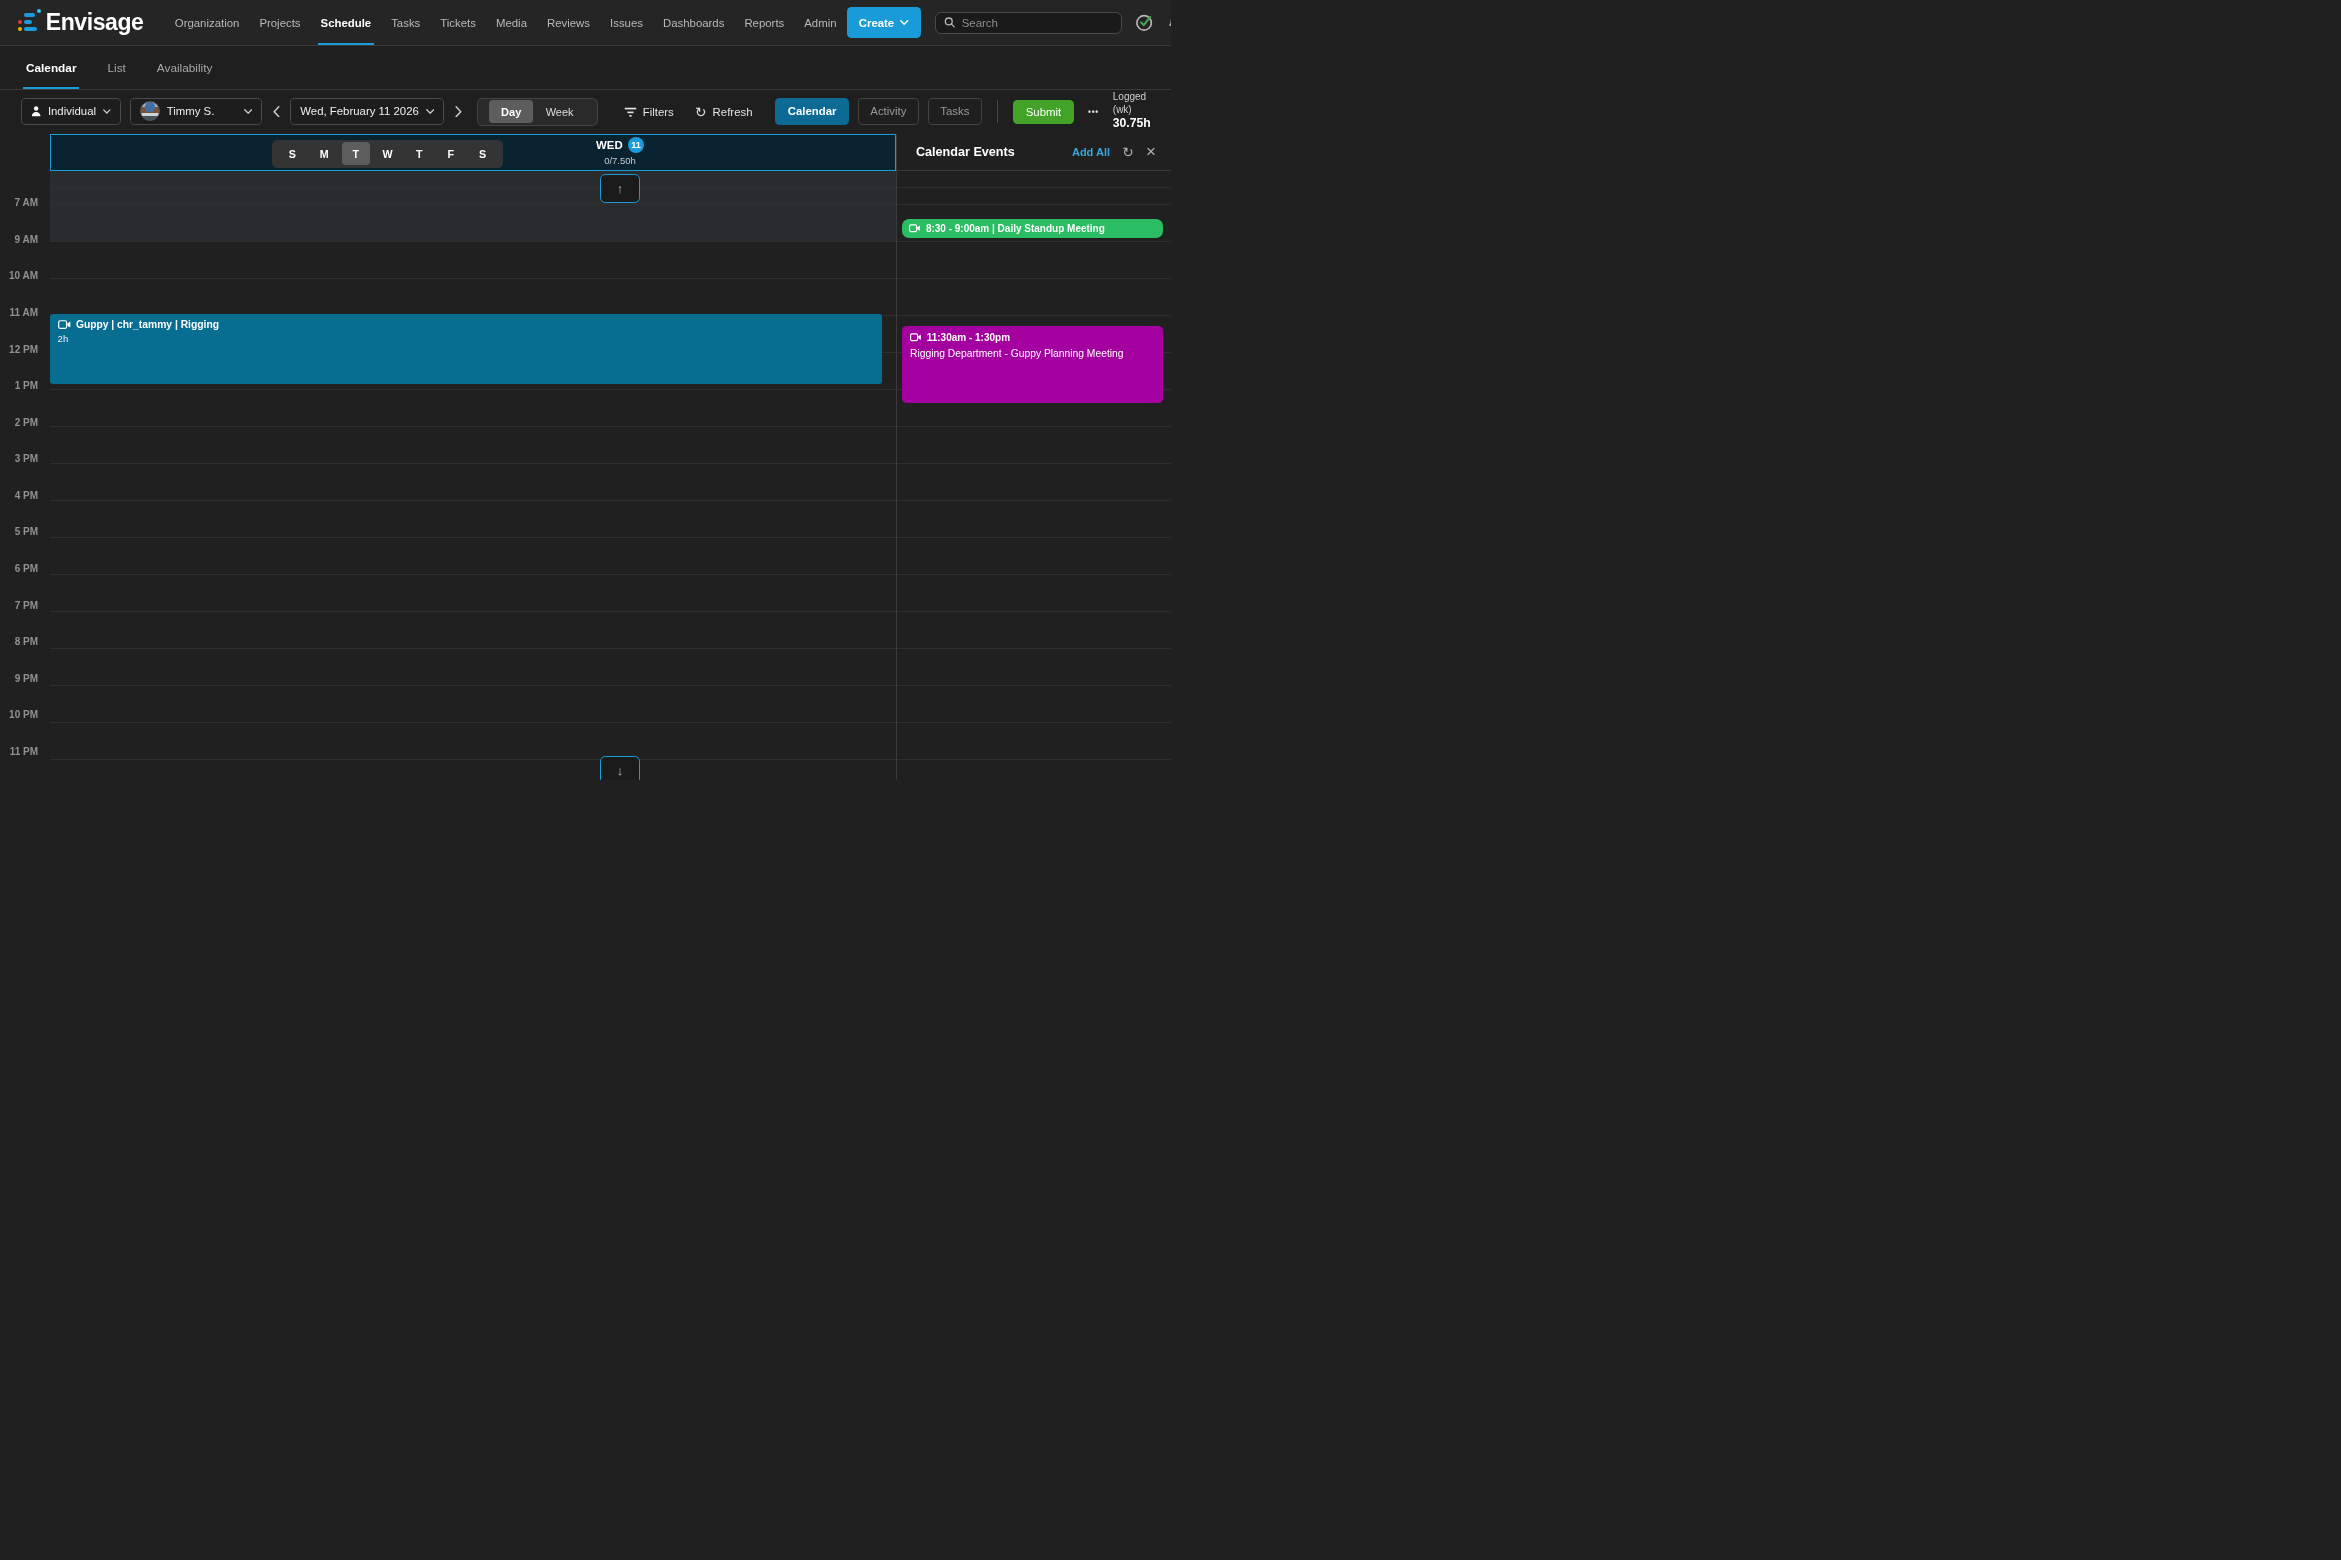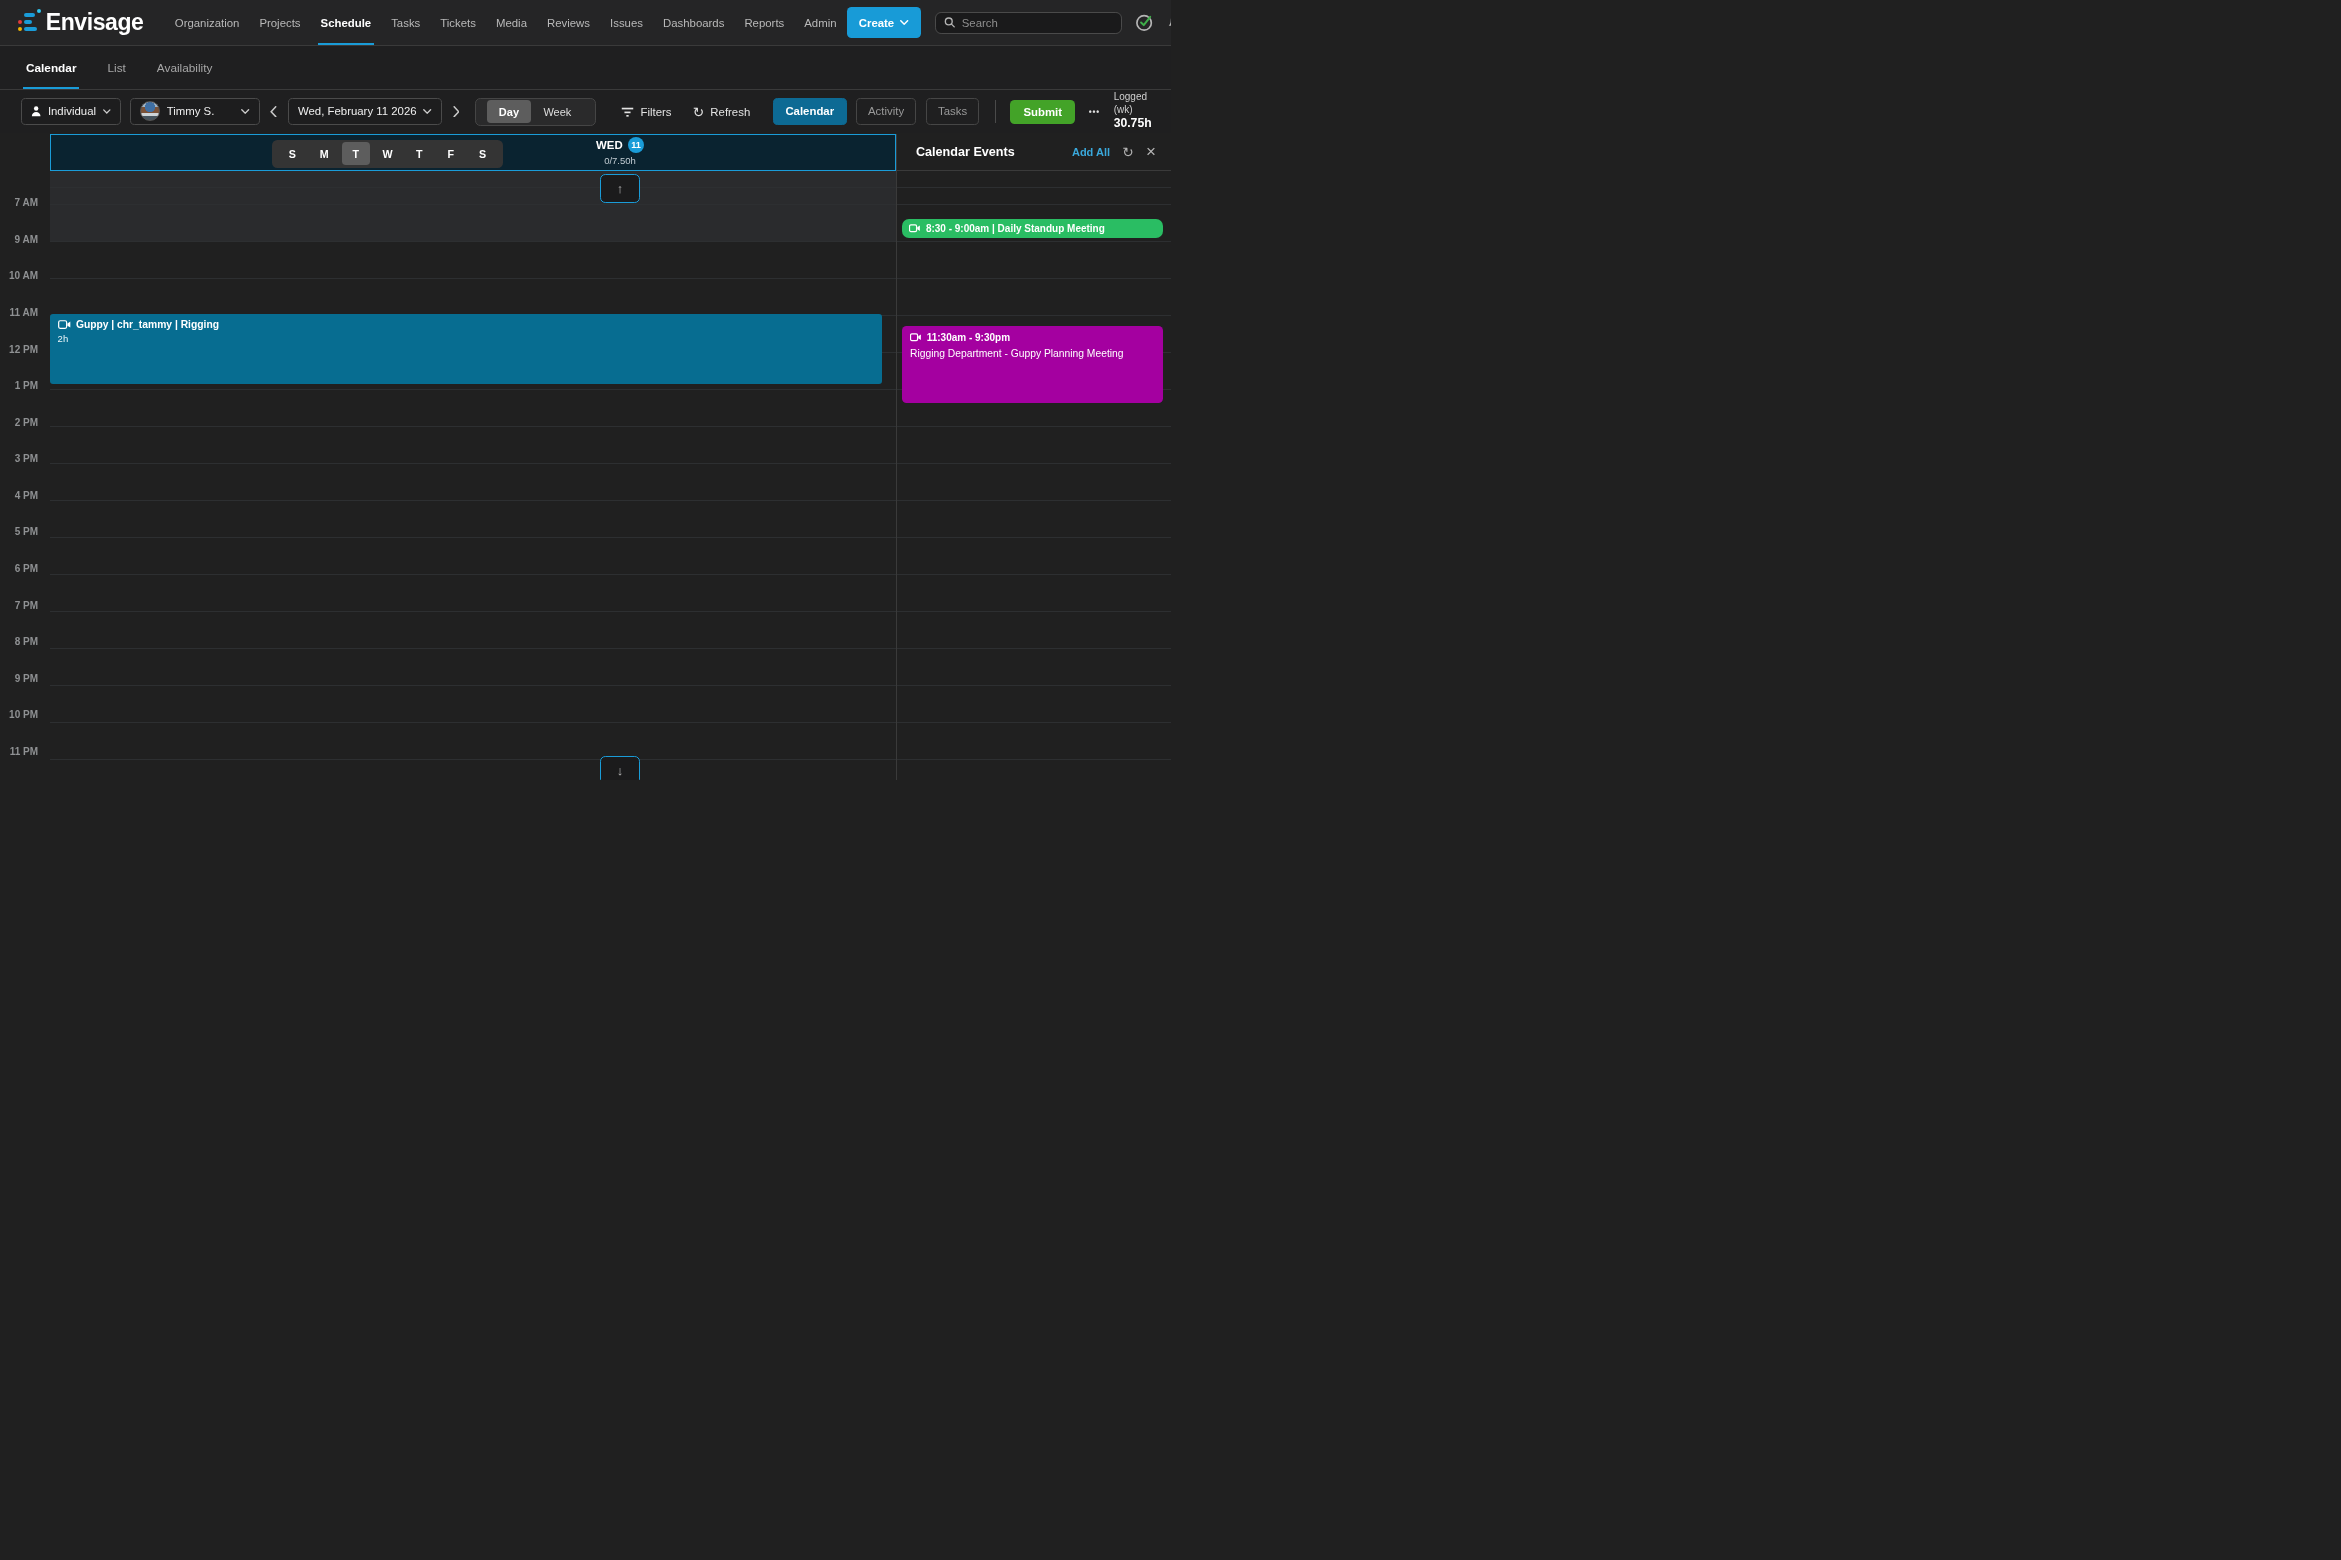--- a/index.html
+++ b/index.html
@@ -106,21 +106,21 @@
   .text-btn { display:flex; align-items:center; gap:6.1px; background:none; border:none;
     color:#e3e3e3; font-size:11.4px; cursor:pointer; padding:0 6.1px; }
   .pill-btn {
     height:27.4px; padding:0 11.4px; border-radius:4.6px; font-size:11.4px; cursor:pointer;
     display:flex; align-items:center; border:0.8px solid transparent;
   }
   .pill-btn.active-view { background:#0d6a94; color:#fff; font-weight:bold; border-color:#0d6a94; }
   .pill-btn.ghost { background:transparent; color:#999; border-color:#464646; }
   .vdiv { width:0.8px; height:23px; background:#4a4a4a; margin:0 6.1px; }
   .submit-btn {
-    height:24px; padding:0 13px; background:#43a328; color:#fff; font-weight:bold;
+    height:24px; padding:0 13px; background:#43a328; color:#fff; font-weight:normal;
     font-size:11.4px; border:none; border-radius:4.6px; cursor:pointer;
   }
   .ellipsis { color:#e0e0e0; font-size:8.4px; letter-spacing:0.8px; font-weight:bold;
     background:none; border:none; cursor:pointer; padding:0 4.6px; }
   .logged { margin-left:auto; text-align:left; line-height:1.25; padding-right:4.6px; }
   .logged .lbl { font-size:10px; color:#cfcfcf; }
   .logged .val { font-size:12.2px; color:#fff; font-weight:bold; }
 
   
   .main { position:absolute; left:0; top:134px; right:0; bottom:0; }
@@ -406,19 +406,19 @@
         </svg>
       <span>8:30 - 9:00am | Daily Standup Meeting</span>
     </div>
 
     <div class="panel-event pe-magenta">
       <div class="t1">
         <svg width="11.4" height="8.4" viewBox="0 0 17 12">
             <rect x="0.8" y="1" width="10.5" height="10" rx="2" fill="none" stroke="#fff" stroke-width="1.8"></rect>
             <path d="M12.3 4.5 16.2 2v8l-3.9-2.5z" fill="#fff"></path>
           </svg>
-        <span>11:30am - 9:30pm</span>
+        <span>11:30am - 1:30pm</span>
       </div>
       <div class="t2">Rigging Department - Guppy Planning Meeting</div>
     </div>
   </aside>
 </div>
 
 
 </body></html>

